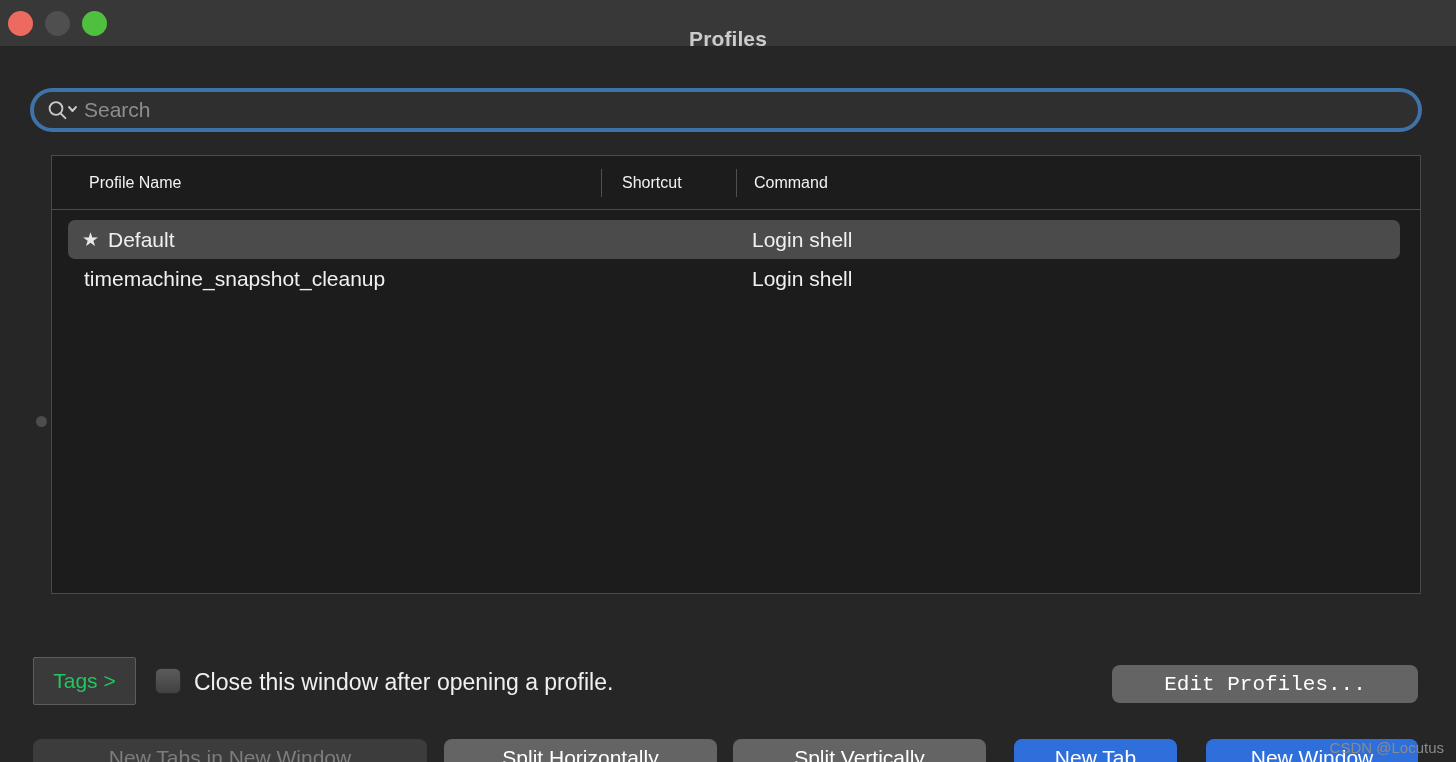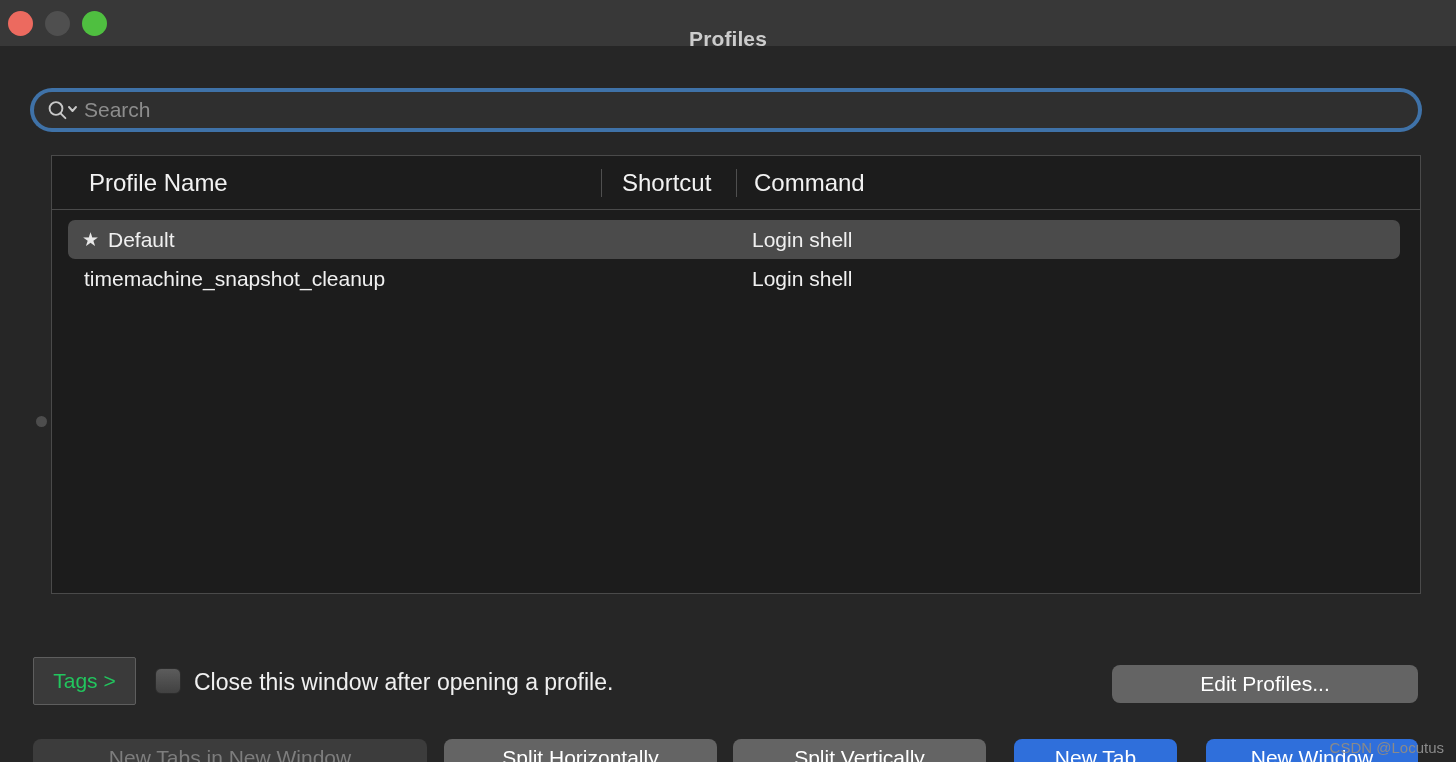--- a/index.html
+++ b/index.html
@@ -115,21 +115,21 @@
     height: 53px;
     border-bottom: 1px solid #4a4a4a;
     background: #1c1c1c;
   }
   .th {
     position: absolute;
     top: 0;
     height: 53px;
     line-height: 53px;
     color: #f2f2f2;
-    font-size: 24px;
+    font-size: 16px;
     white-space: nowrap;
   }
   .th.name     { left: 37px; }
   .th.shortcut { left: 570px; }
   .th.command  { left: 702px; }
   .col-div {
     position: absolute;
     top: 13px;
     width: 1px; height: 28px;
     background: #4f4f4f;
@@ -216,21 +216,21 @@
     white-space: nowrap;
   }
   .edit-profiles {
     position: absolute;
     left: 1112px; top: 619px;
     width: 306px; height: 38px;
     border: 0;
     border-radius: 8px;
     background: #646464;
     color: #ffffff;
-    font-family: Liberation Sans, sans-serif;
+    font-family: Liberation Mono, monospace;
     font-size: 21px;
     cursor: pointer;
   }
 
   
   .actions {
     position: absolute;
     left: 0; top: 693px;
     width: 1456px; height: 40px;
   }

